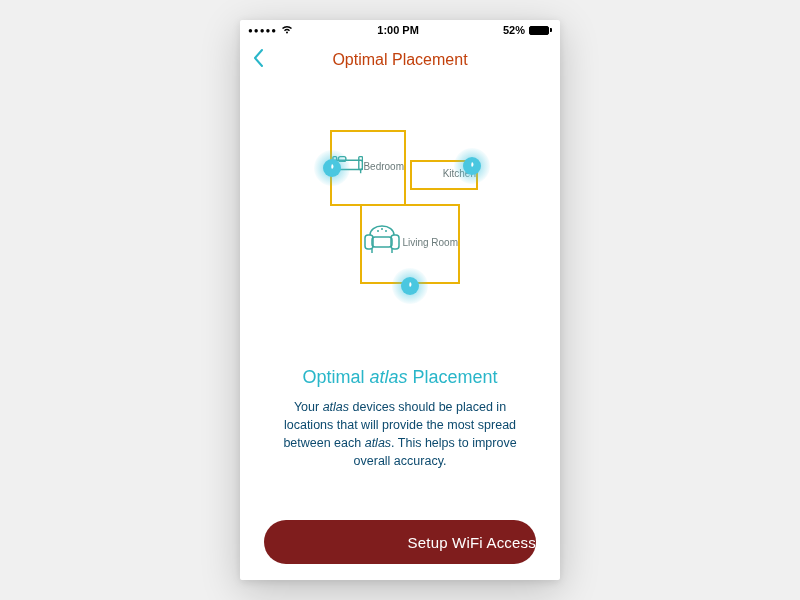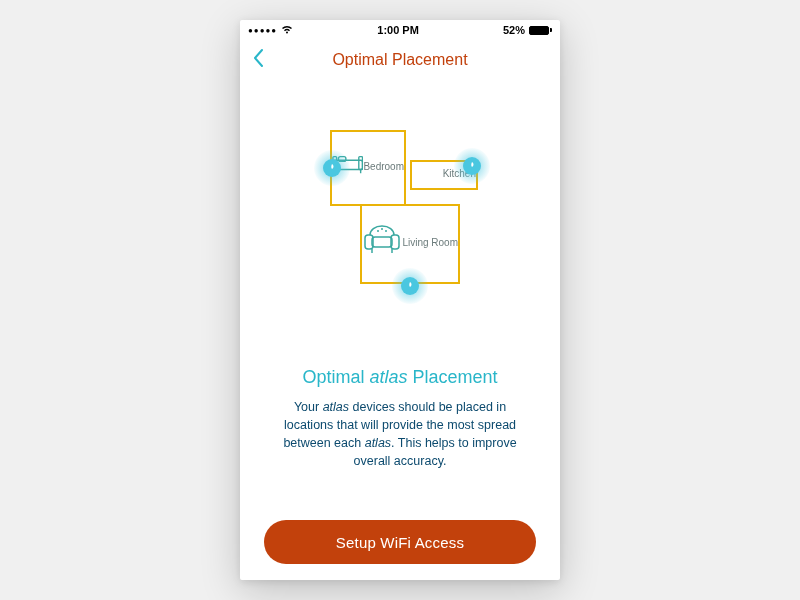--- a/index.html
+++ b/index.html
@@ -128,27 +128,28 @@
     text-align: center;
     line-height: 1.45;
     max-width: 260px;
   }
   .body-text em { font-style: italic; }
   .cta {
     margin-top: auto;
     width: 100%;
     height: 44px;
     border-radius: 22px;
-    background: #c2410c;
+    background: #7f1d1d;
     color: #fff;
     border: none;
     font-size: 15px;
     font-weight: 400;
     cursor: pointer;
     letter-spacing: 0.2px;
+    text-align: right;
   }
   .battery {
     display: inline-flex;
     align-items: center;
     gap: 1px;
   }
   .battery-body {
     width: 20px;
     height: 9px;
     border: 1px solid #000;

